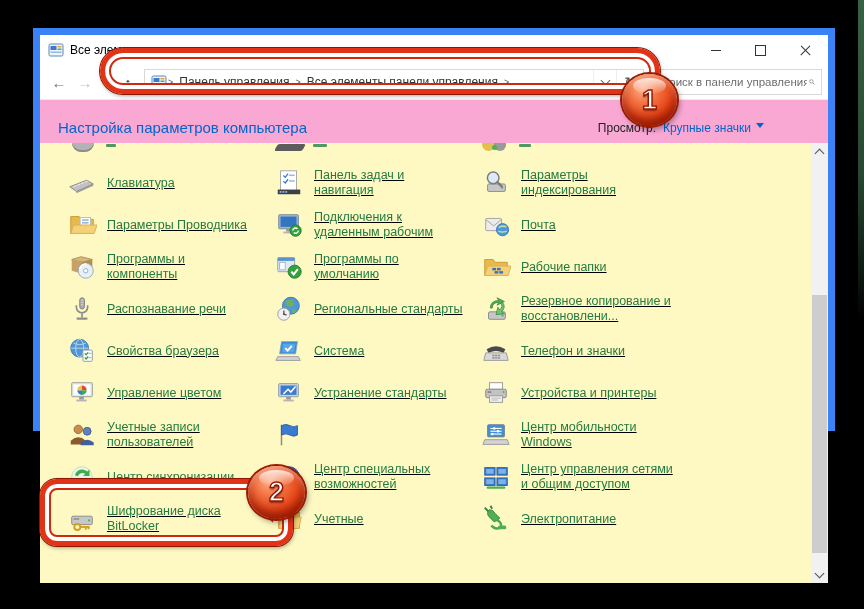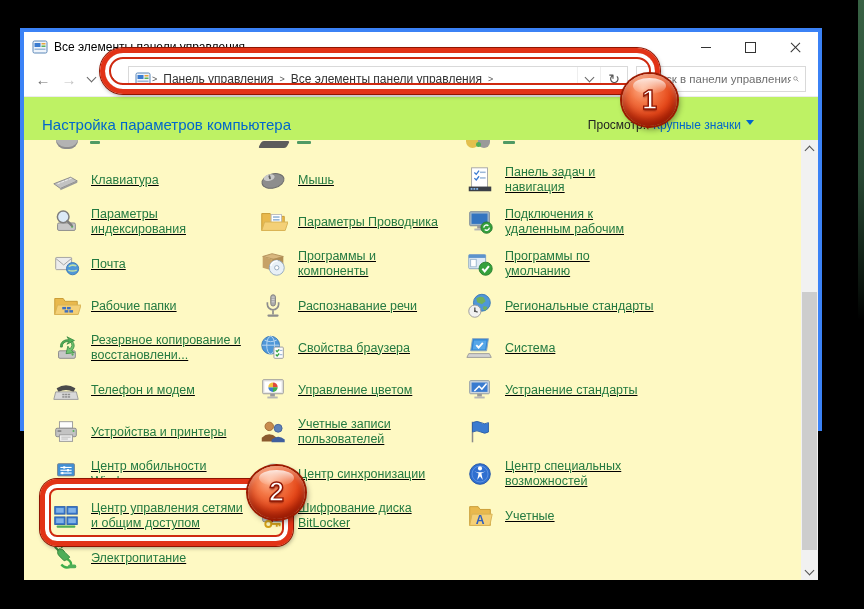--- a/index.html
+++ b/index.html
@@ -2,22 +2,22 @@
 <html><head>
 <meta charset="utf-8">
 <style>
   html,body{margin:0;padding:0;background:#000;}
   .stage{position:relative;width:864px;height:609px;background:#000;overflow:hidden;
          font-family:"Liberation Sans",sans-serif;-webkit-font-smoothing:antialiased;}
   .desktop-strip{position:absolute;right:0;top:0;width:6px;height:320px;
     background:linear-gradient(#386244,#274732 55%,#0a130d 90%,#000);}
 
   
-  .win{position:absolute;left:20px;top:28px;width:802px;height:403px;box-sizing:border-box;
-       border:4px solid #3b82f6;background:#fff;}
+  .win{position:absolute;left:33px;top:28px;width:802px;height:403px;box-sizing:border-box;
+       border:7px solid #3b82f6;background:#fff;}
   .titlebar{height:30px;display:flex;align-items:center;padding-left:8px;background:#fff;}
   .titlebar .title{font-size:12px;color:#000;margin-left:6px;flex:1;white-space:nowrap;}
   .winbtn{width:45px;height:29px;display:flex;align-items:center;justify-content:center;}
   .glyph-min{width:10px;height:1px;background:#333;}
   .glyph-max{width:9px;height:9px;border:1px solid #333;}
   .glyph-close{position:relative;width:11px;height:11px;}
   .glyph-close i{position:absolute;left:-1px;top:5px;width:13px;height:1.4px;background:#333;display:block;}
   .glyph-close i:first-child{transform:rotate(45deg);}
   .glyph-close i:last-child{transform:rotate(-45deg);}
 
@@ -35,21 +35,21 @@
   .addr .dd{width:22px;height:24px;display:flex;align-items:center;justify-content:center;border-left:1px solid #eee;}
   .addr .refresh{width:26px;height:24px;display:flex;align-items:center;justify-content:center;
                  font-size:14px;color:#555;border-left:1px solid #eee;}
   .search{width:170px;height:26px;border:1px solid #d9d9d9;display:flex;align-items:center;
           margin-left:8px;padding:0 6px;box-sizing:border-box;background:#fff;}
   .search input{border:none;outline:none;width:146px;font-size:11.5px;color:#444;
                 font-family:"Liberation Sans",sans-serif;background:transparent;}
   .search input::placeholder{color:#6e6e6e;}
 
   .headrow{height:43px;display:flex;align-items:center;justify-content:space-between;
-           padding:12px 64px 0 18px;box-sizing:border-box;background:#bef264;}
+           padding:12px 64px 0 18px;box-sizing:border-box;background:#f9a8d4;}
   .headrow h1{margin:0;font-size:15px;font-weight:normal;color:#0066cc;}
   .viewgrp{display:flex;align-items:center;gap:7px;font-size:12px;color:#222;}
   .viewlink{color:#0066cc;display:flex;align-items:flex-start;gap:5px;}
   .caret{width:0;height:0;border-left:4px solid transparent;border-right:4px solid transparent;border-top:5px solid #0066cc;margin-top:2px;}
 
   .content{position:relative;height:440px;background:#fef9c3;overflow:hidden;text-decoration:underline;}
   
   .frag{position:absolute;}
   .frag-round{left:32px;top:0;width:22px;height:9px;background:#b3b3b3;border-radius:0 0 12px 12px;box-shadow:inset 0 -2px 0 #8d8d8d;}
   .frag-flat{left:236px;top:1px;width:28px;height:7px;background:#5c5c5c;transform:skewX(-28deg);border-radius:2px;}
@@ -188,28 +188,20 @@
 
         <div class="cp-item">
           <svg class="ci" viewBox="0 0 32 32">
               <path d="M3 20 L21 13 28 17 10 25 Z" fill="#c2c2c2" stroke="#8a8a8a"></path>
               <path d="M10 25 L28 17 28 19 10 27 Z" fill="#9a9a9a"></path>
               <path d="M7 20 l3 -1.2 M11 18.4 l3 -1.2 M15 16.8 l3 -1.2 M19 15.2 l3 -1.2" stroke="#f2f2f2" stroke-width="1" fill="none"></path>
             </svg>
           <span class="cp-label">Клавиатура</span>
         </div>
 
-        <div class="cp-item">
-          <svg class="ci" viewBox="0 0 32 32">
-              <ellipse cx="16" cy="17" rx="12" ry="7.5" transform="rotate(-14 16 17)" fill="#8d8d8d" stroke="#6b6b6b"></ellipse>
-              <ellipse cx="12" cy="13.5" rx="6" ry="3.4" transform="rotate(-14 12 14)" fill="#c9c9c9"></ellipse>
-              <rect x="11.4" y="11" width="2" height="4.4" rx="1" transform="rotate(-14 12 13)" fill="#5f5f5f"></rect>
-            </svg>
-          <span class="cp-label">Мышь</span>
-        </div>
 
         <div class="cp-item">
           <svg class="ci" viewBox="0 0 32 32">
               <rect x="7" y="3" width="17" height="23" fill="#fff" stroke="#a5a5a5"></rect>
               <path d="M10 8 l2 2 3 -4" stroke="#3a7bd0" fill="none" stroke-width="1.4"></path>
               <rect x="16" y="7" width="6" height="1.6" fill="#9cb8d8"></rect>
               <path d="M10 14 l2 2 3 -4" stroke="#3a7bd0" fill="none" stroke-width="1.4"></path>
               <rect x="16" y="13" width="6" height="1.6" fill="#9cb8d8"></rect>
               <rect x="4" y="23" width="24" height="5" fill="#3b3f46"></rect>
               <rect x="6" y="24.5" width="2" height="2" fill="#7fb2e8"></rect>
@@ -371,21 +363,21 @@
               <path d="M5 18 h22 l2 8 H3 Z" fill="#d9d9d9" stroke="#9a9a9a"></path>
               <g fill="#8f8f8f">
                 <rect x="12" y="20" width="2.4" height="1.6"></rect>
                 <rect x="15" y="20" width="2.4" height="1.6"></rect>
                 <rect x="18" y="20" width="2.4" height="1.6"></rect>
                 <rect x="12" y="22.6" width="2.4" height="1.6"></rect>
                 <rect x="15" y="22.6" width="2.4" height="1.6"></rect>
                 <rect x="18" y="22.6" width="2.4" height="1.6"></rect>
               </g>
             </svg>
-          <span class="cp-label">Телефон и модем</span>
+          <span class="cp-label">Телефон и значки</span>
         </div>
 
         <div class="cp-item">
           <svg class="ci" viewBox="0 0 32 32">
               <rect x="5" y="5" width="22" height="15" rx="1" fill="#e8e8e8" stroke="#9a9a9a"></rect>
               <rect x="7" y="7" width="18" height="11" fill="#fff"></rect>
               <path d="M16 8 a5 5 0 0 1 5 5 h-5 Z" fill="#e04a3a"></path>
               <path d="M21 13 a5 5 0 0 1 -5 5 v-5 Z" fill="#3fae4a"></path>
               <path d="M16 18 a5 5 0 0 1 -5 -5 h5 Z" fill="#3a7bd0"></path>
               <path d="M11 13 a5 5 0 0 1 5 -5 v5 Z" fill="#f2c53d"></path>

